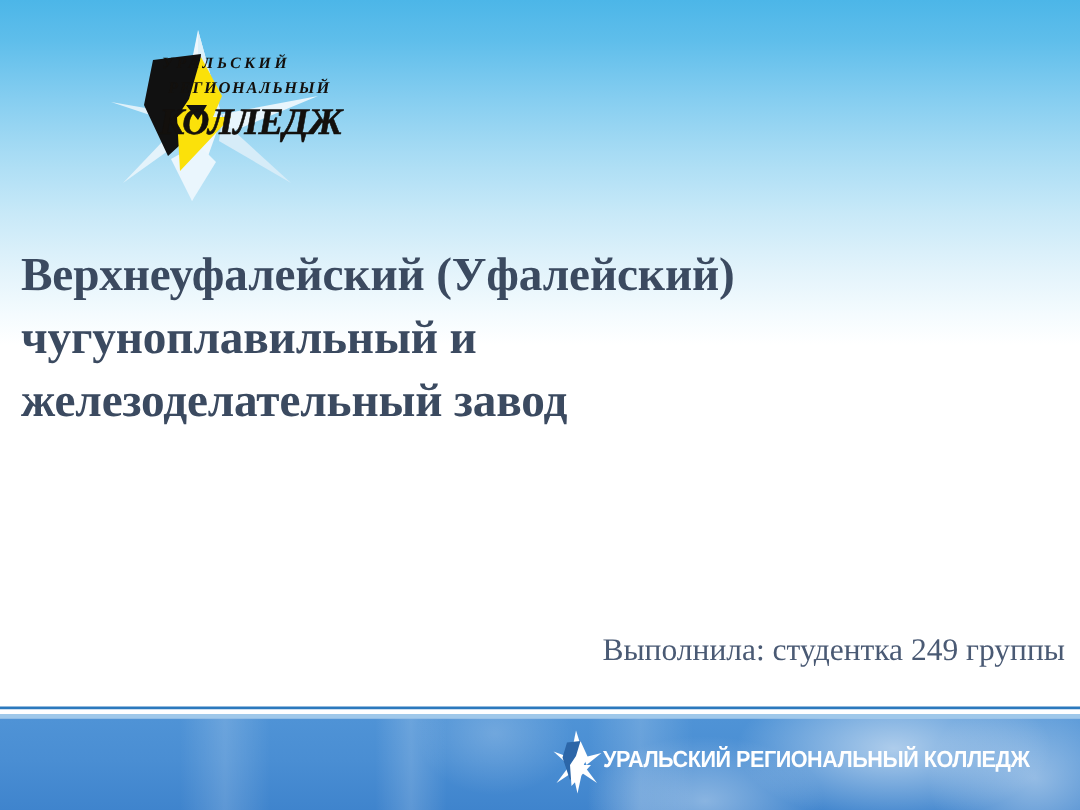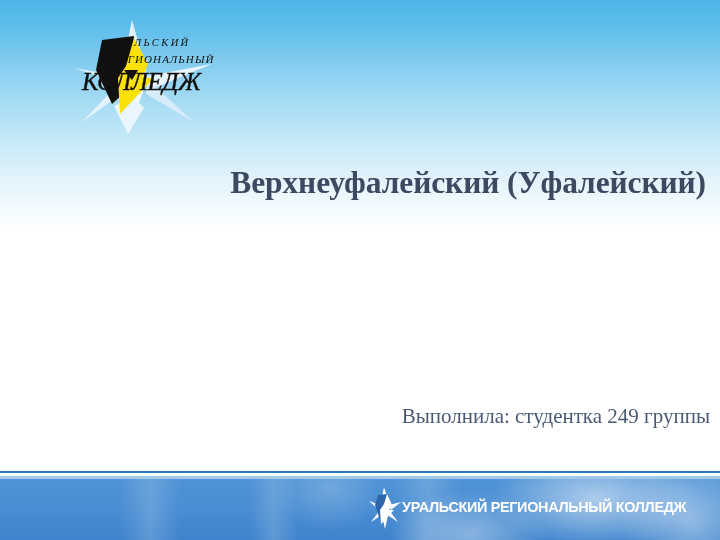--- a/index.html
+++ b/index.html
@@ -55,52 +55,52 @@
     top: 24px;
     width: 180px;
     height: 110px;
     pointer-events: none;
   }
   .lt-line1, .lt-line2, .lt-line3 {
     position: absolute;
     color: #13100d;
     font-family: "Liberation Serif", serif;
     font-style: italic;
-    font-weight: normal;
+    font-weight: bold;
     white-space: nowrap;
     line-height: 1;
   }
   .lt-line1 {
     left: 46px;
     top: 14px;
     font-size: 10.5px;
     letter-spacing: 2.4px;
   }
   .lt-line2 {
     left: 38px;
     top: 30px;
     font-size: 11px;
     letter-spacing: 1.1px;
     margin-left: 12px;
   }
   .lt-line3 {
-    left: 20px;
+    left: 44px;
     top: 45px;
     font-size: 25px;
     letter-spacing: -0.3px;
     -webkit-text-stroke: 0.4px #13100d;
   }
 
   
   .title {
     position: absolute;
     left: 14px;
     top: 162px;
     width: 692px;
-    text-align: right;
+    text-align: left;
     color: #3b4a60;
     font-family: "Liberation Serif", serif;
     font-weight: bold;
     font-size: 31.5px;
     line-height: 42px;
     letter-spacing: -0.1px;
   }
   .title .tline { display: block; }
 
   
@@ -109,21 +109,21 @@
     right: 10px;
     top: 402px;
     width: 560px;
     text-align: right;
     color: #4a5a74;
     font-family: "Liberation Serif", serif;
     font-weight: normal;
     font-size: 21px;
     line-height: 28px;
   }
-  .subtitle .sline { display: block; }
+  .subtitle .sline { display: block; margin-top: 17px; }
 
   
   .rule-a {
     position: absolute;
     left: 0; top: 471px;
     width: 720px; height: 2px;
     background: #2b79bd;
   }
   .rule-b {
     position: absolute;
@@ -213,20 +213,22 @@
   </div>
 
   <div class="logo-text">
     <div class="lt-line1">УРАЛЬСКИЙ</div>
     <div class="lt-line2">РЕГИОНАЛЬНЫЙ</div>
     <div class="lt-line3">КОЛЛЕДЖ</div>
   </div>
 
   <div class="title">
     <span class="tline">Верхнеуфалейский (Уфалейский)</span>
+    <span class="tline">чугуноплавильный и</span>
+    <span class="tline">железоделательный завод</span>
   </div>
 
   <div class="subtitle">
     <span class="sline">Выполнила: студентка 249 группы</span>
   </div>
 
   <div class="rule-a"></div>
   <div class="rule-b"></div>
   <div class="rule-c"></div>
 

